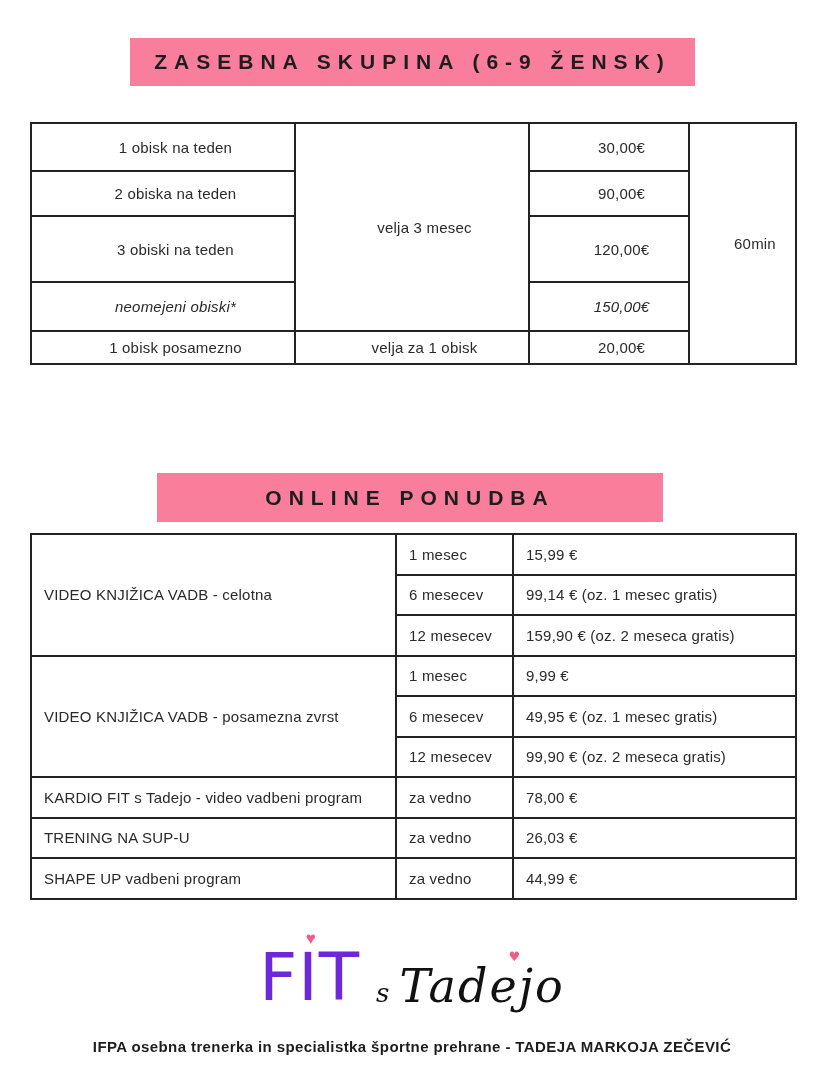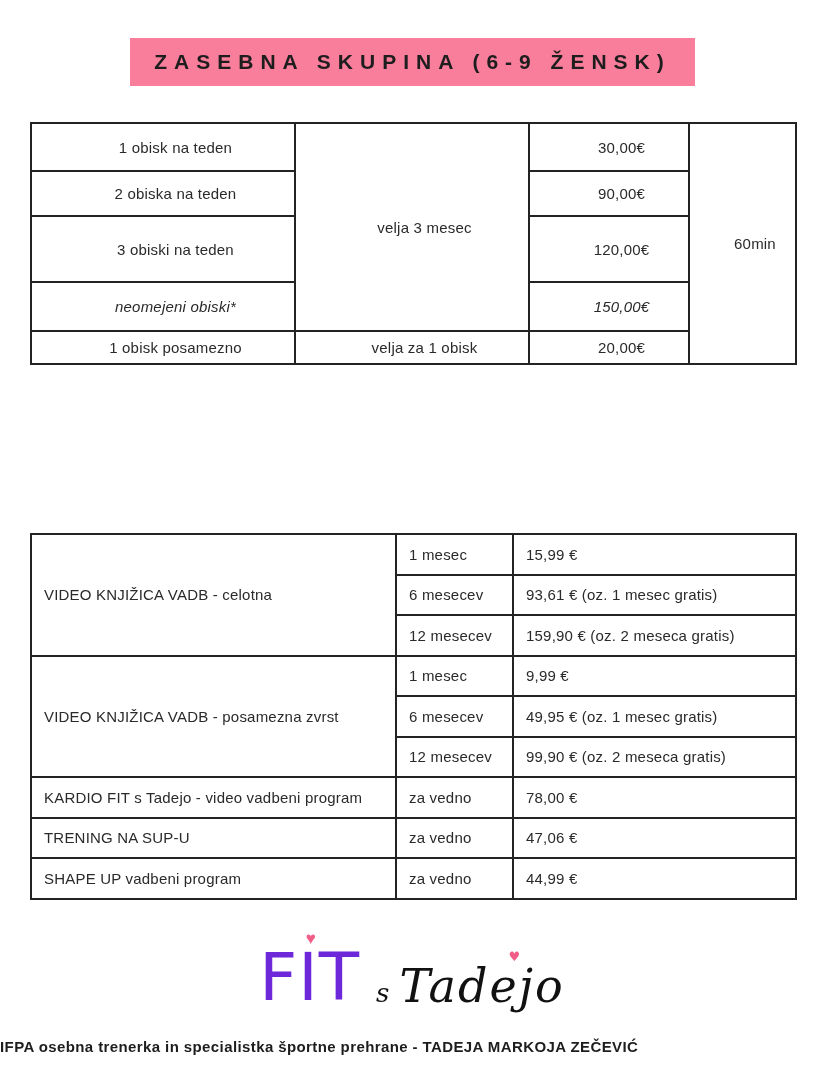--- a/index.html
+++ b/index.html
@@ -65,21 +65,21 @@
   }
   .script-s{font-size:26px;}
   .script-name-wrap{position:relative;display:inline-block;}
   .script-name{font-size:46px;letter-spacing:2px;margin-top:33px;}
   .script-heart{
     position:absolute;left:66%;top:-10px;font-size:13px;color:#F25D88;
     font-style:normal;
   }
 
   .footer{
-    position:absolute;left:0;right:0;top:1038px;text-align:left;
+    position:absolute;left:0;right:0;top:1038px;text-align:center;
     font-weight:700;font-size:15px;color:#1d1d1d;letter-spacing:0.4px;
   }
 </style>
 </head>
 <body>
 
 <div class="page">
 
   <div class="band band1">
     <span>ZASEBNA SKUPINA (6-9 ŽENSK)</span>
@@ -113,36 +113,39 @@
     </tr>
     <tr>
       <td>1 obisk posamezno</td>
       <td>velja za 1 obisk</td>
       <td>20,00€</td>
     </tr>
   </tbody>
     </table>
 
 
+  <div class="band band2">
+    <span>ONLINE PONUDBA</span>
+  </div>
 
   <table class="t2">
     <colgroup>
         <col style="width:365px">
         <col style="width:117px">
         <col style="width:283px">
       </colgroup>
     <tbody>
         <tr>
       <td rowspan="3">VIDEO KNJIŽICA VADB - celotna</td>
       <td>1 mesec</td>
       <td>15,99 €</td>
     </tr>
     <tr>
       <td>6 mesecev</td>
-      <td>93,61 € (oz. 1 mesec gratis)</td>
+      <td>99,14 € (oz. 1 mesec gratis)</td>
     </tr>
     <tr>
       <td>12 mesecev</td>
       <td>159,90 € (oz. 2 meseca gratis)</td>
     </tr>
     <tr>
       <td rowspan="3">VIDEO KNJIŽICA VADB - posamezna zvrst</td>
       <td>1 mesec</td>
       <td>9,99 €</td>
     </tr>
@@ -155,21 +158,21 @@
       <td>99,90 € (oz. 2 meseca gratis)</td>
     </tr>
     <tr>
       <td>KARDIO FIT s Tadejo - video vadbeni program</td>
       <td>za vedno</td>
       <td>78,00 €</td>
     </tr>
     <tr>
       <td>TRENING NA SUP-U</td>
       <td>za vedno</td>
-      <td>47,06 €</td>
+      <td>26,03 €</td>
     </tr>
     <tr>
       <td>SHAPE UP vadbeni program</td>
       <td>za vedno</td>
       <td>44,99 €</td>
     </tr>
   </tbody>
     </table>
 
   <div class="logo">

